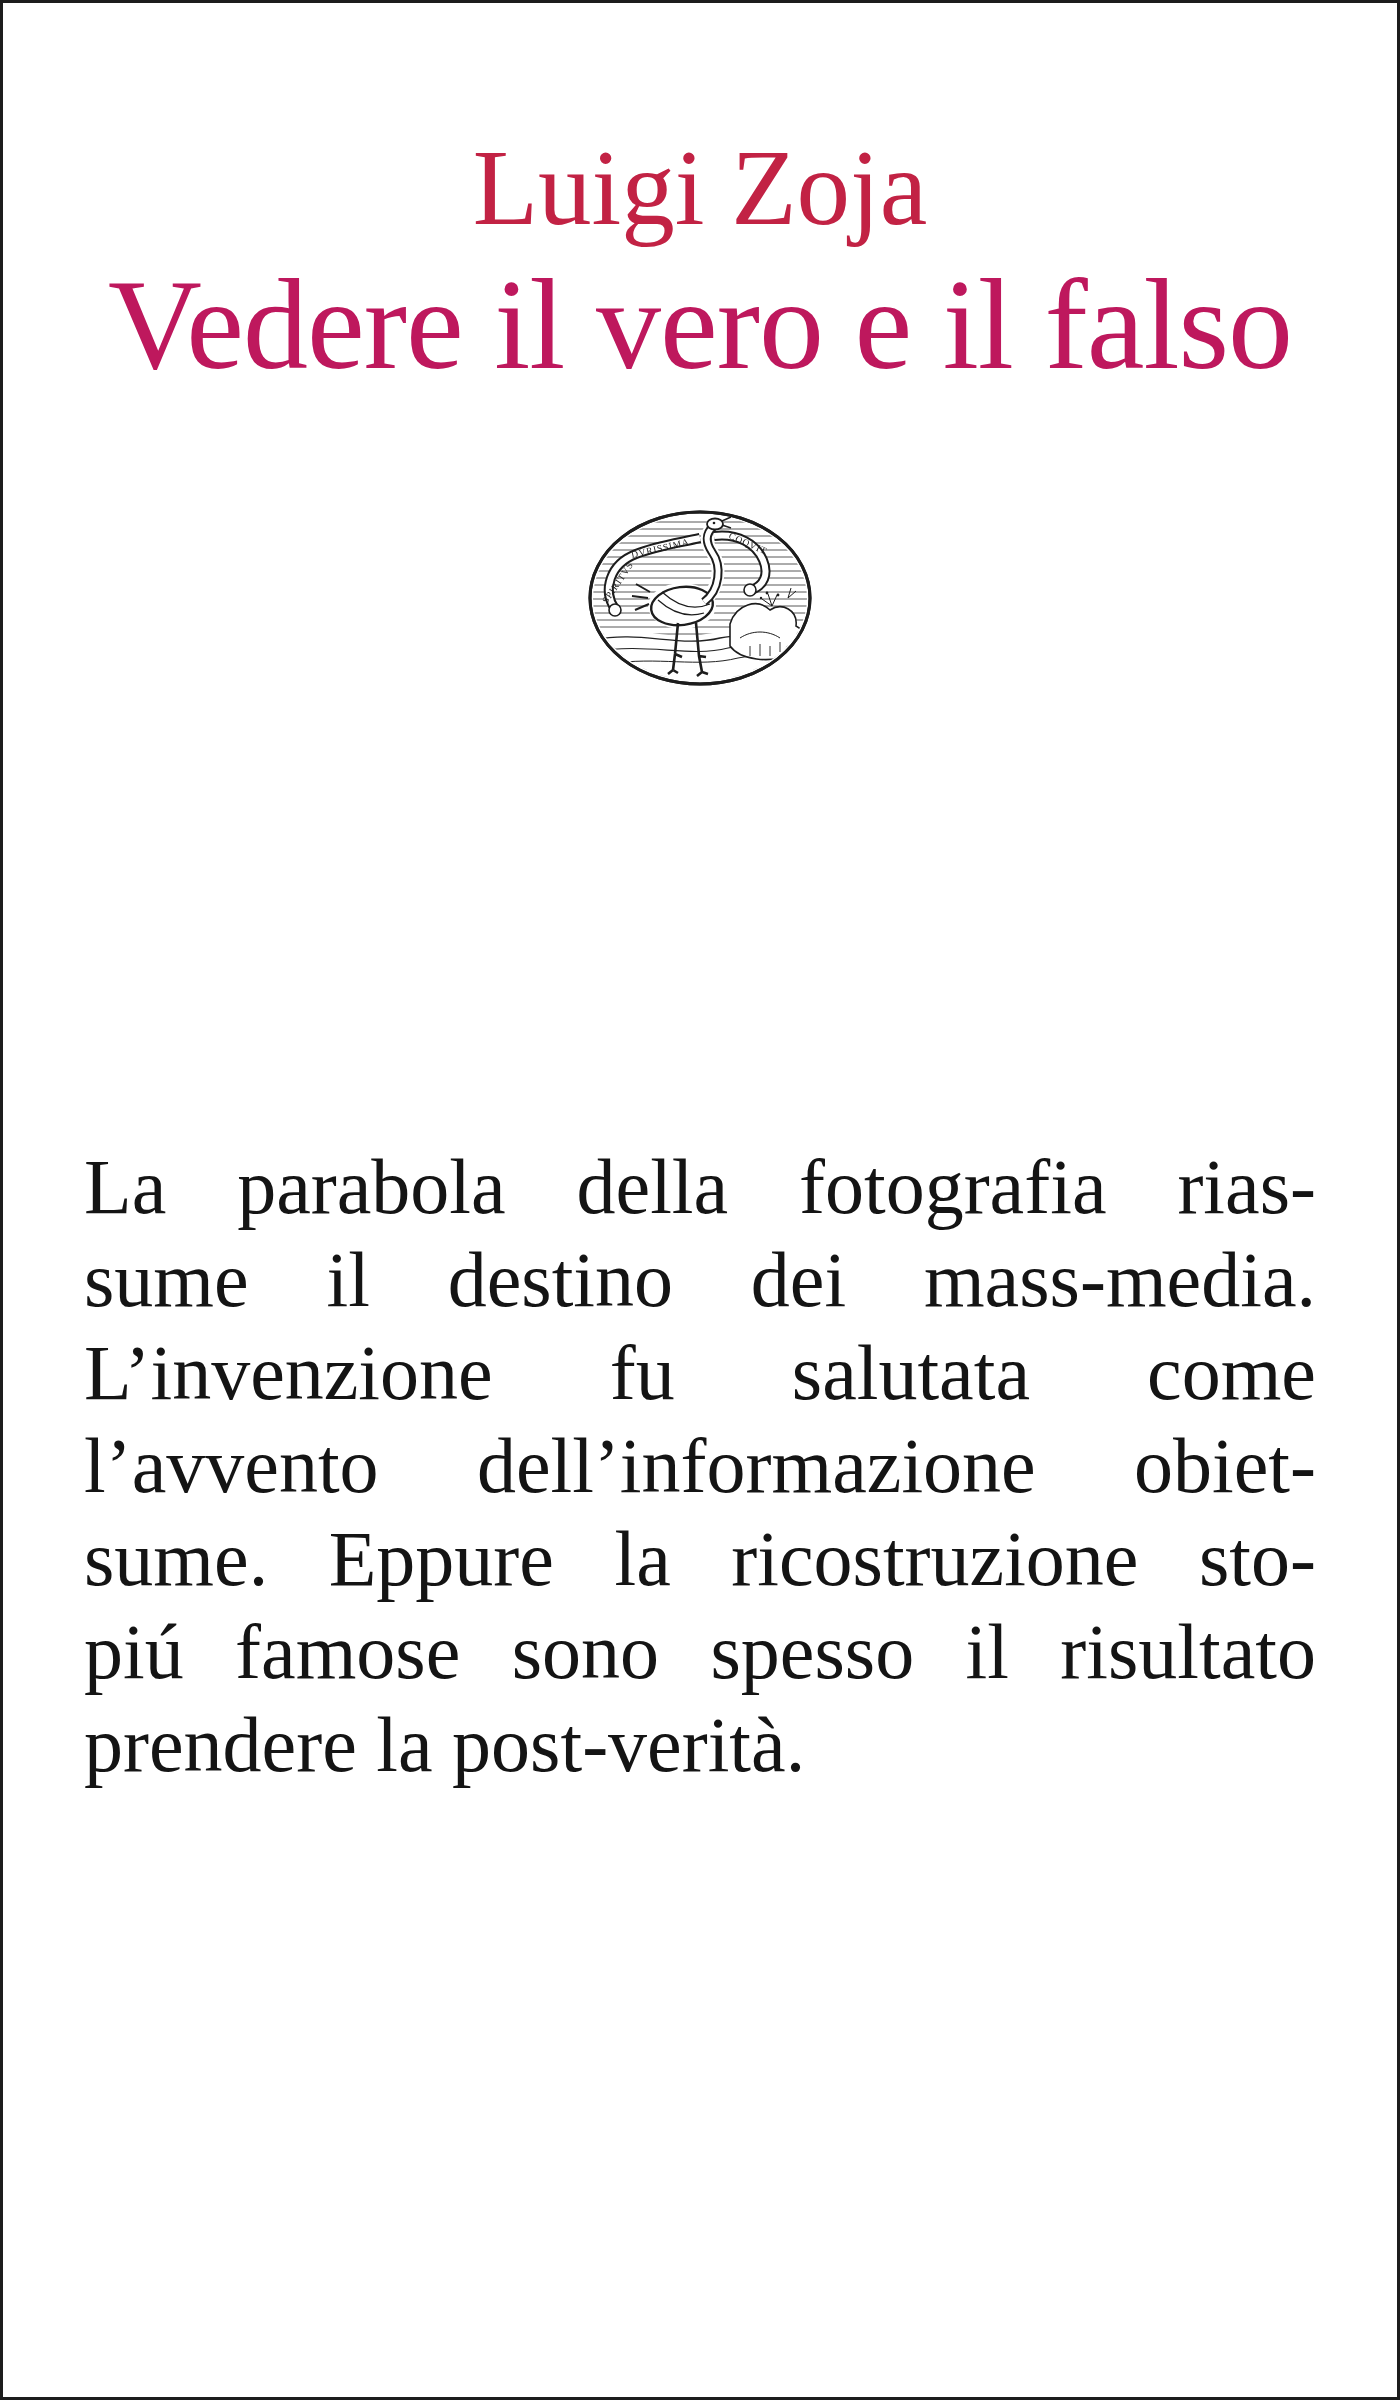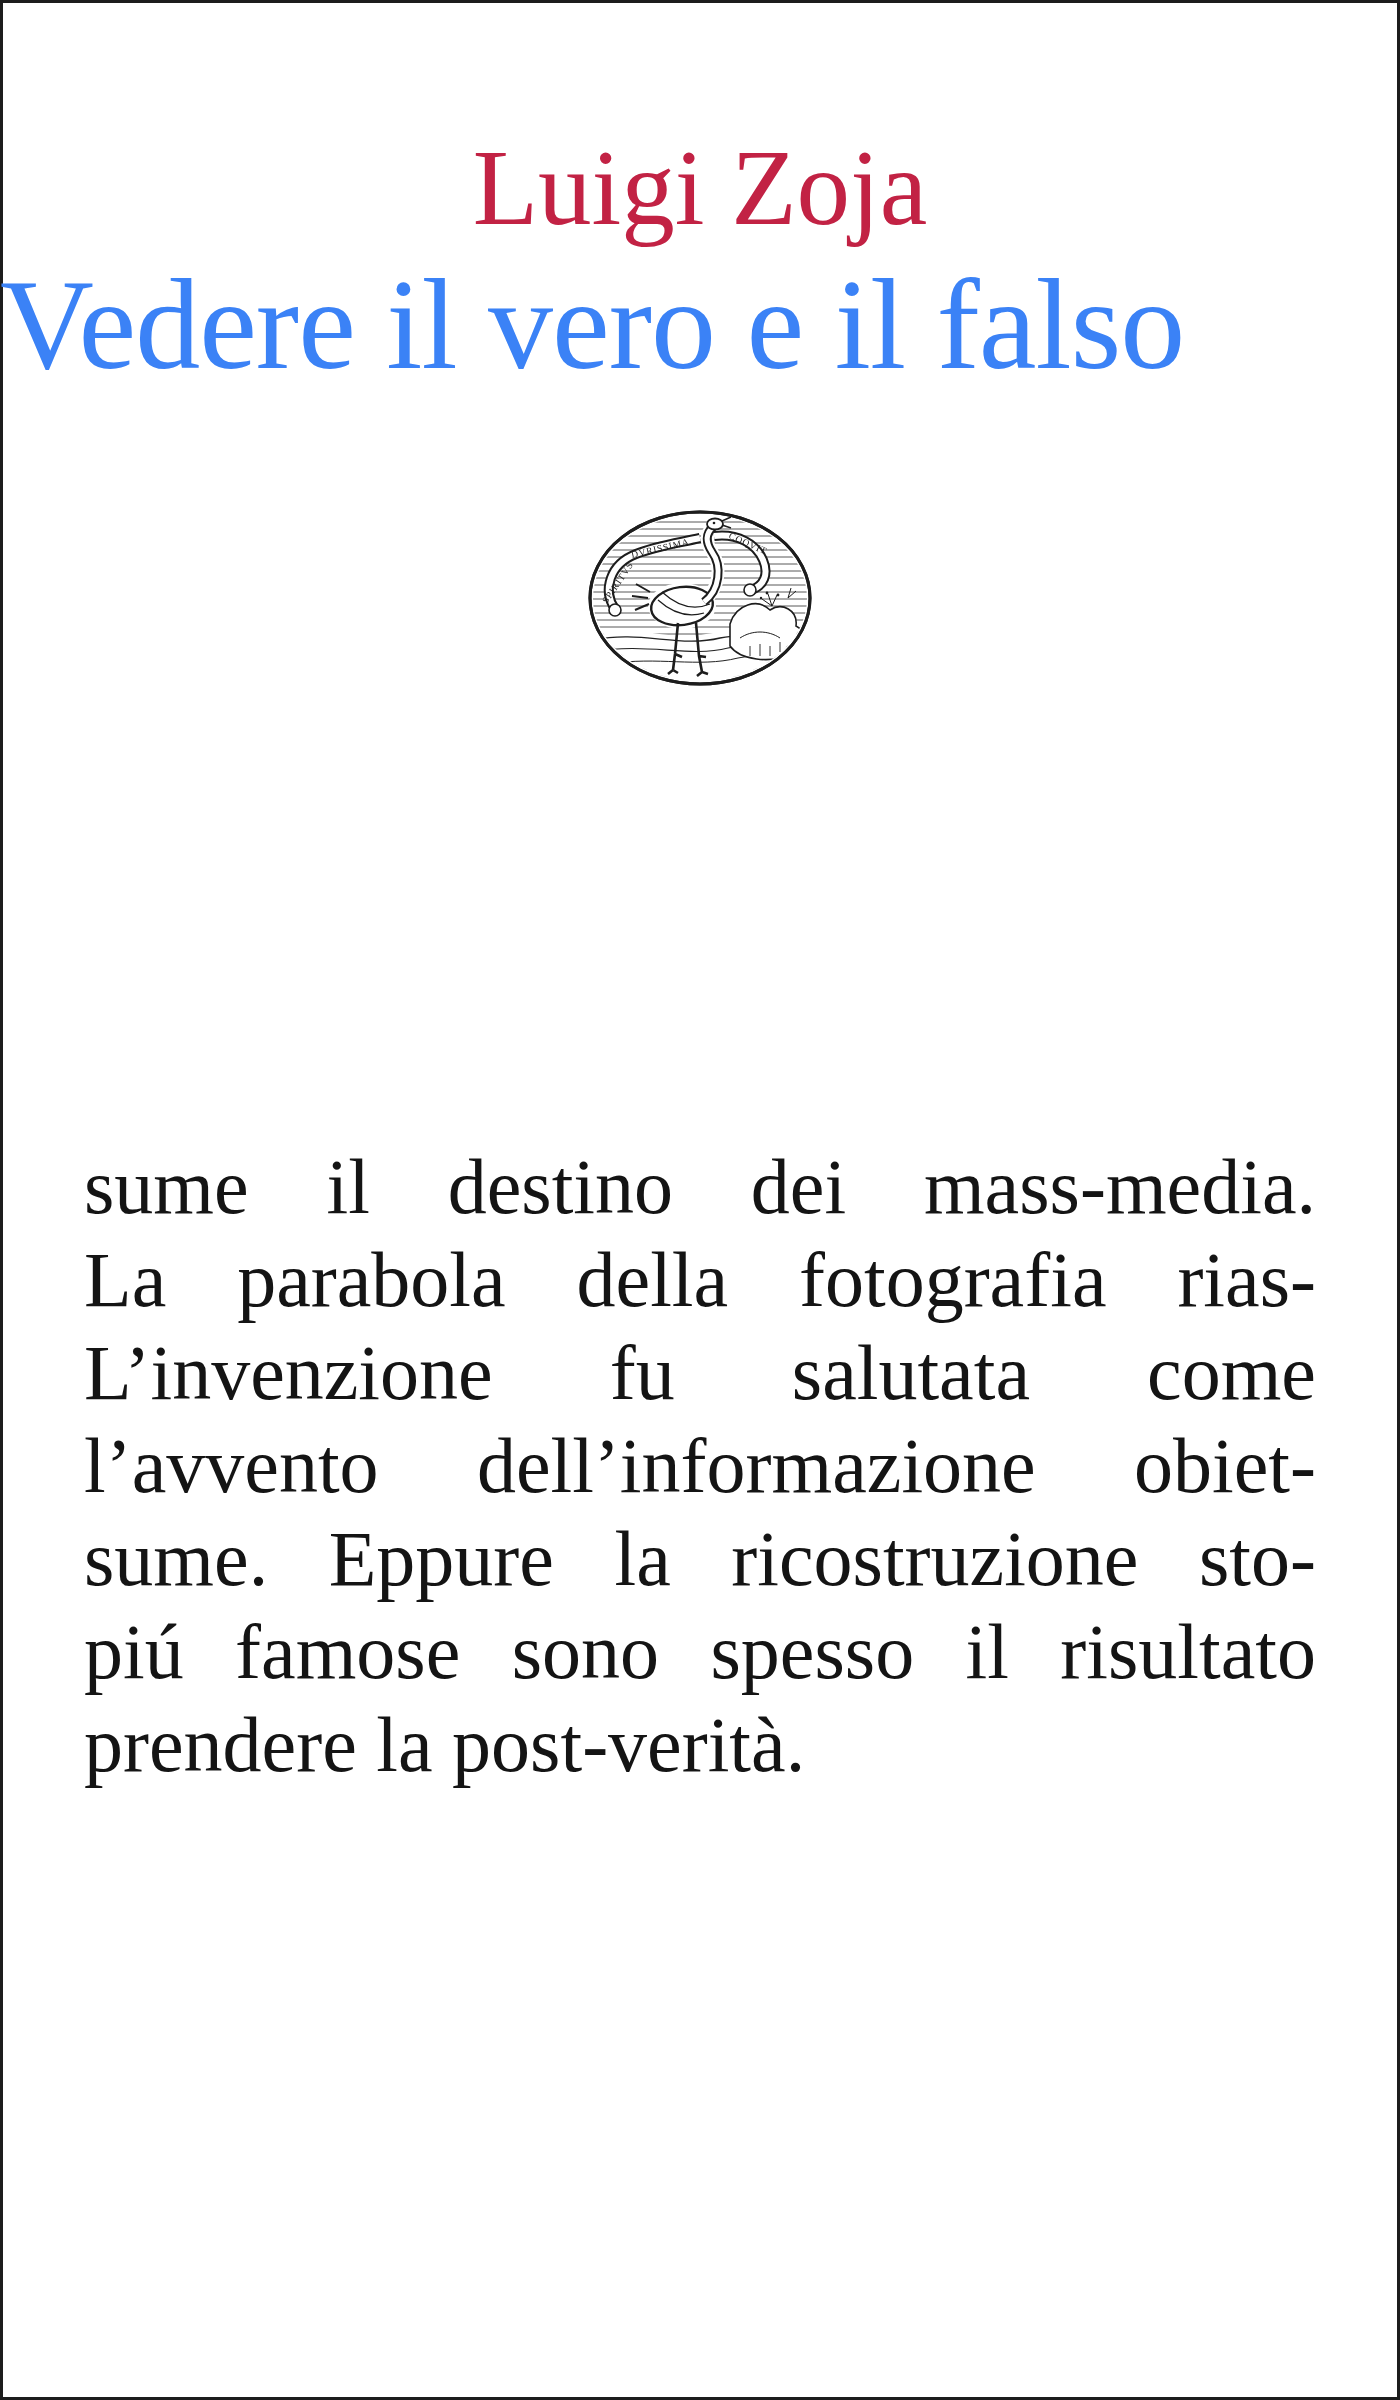--- a/index.html
+++ b/index.html
@@ -26,24 +26,24 @@
     font-size: 107px;
     line-height: 1.05;
     color: #C22244;
     white-space: nowrap;
   }
   .title {
     position: absolute;
     top: 256px;
     left: 0;
     width: 100%;
-    text-align: left;
+    text-align: center;
     font-size: 130px;
     line-height: 1.05;
-    color: #3b82f6;
+    color: #be185d;
     letter-spacing: -1px;
     white-space: nowrap;
   }
   .logo {
     position: absolute;
     left: 582px;
     top: 506px;
     width: 236px;
     height: 184px;
   }
@@ -147,21 +147,21 @@
         <path d="M140,15 l9,-4 M140,19 l9,3" stroke-width="1.5"></path>
         <circle cx="132" cy="17" r="1.3" fill="#1d1d1d" stroke="none"></circle>
         <path d="M96,117 L93,148 L91,164 M93,148 l7,3 M91,164 l-5,4 M91,164 l5,3" stroke-width="2.6"></path>
         <path d="M114,117 L117,150 L120,166 M117,150 l7,1 M120,166 l-5,4 M120,166 l6,2" stroke-width="2.6"></path>
       </g>
       <ellipse cx="118" cy="92" rx="110" ry="86" fill="none" stroke="#1d1d1d" stroke-width="3"></ellipse>
     </svg>
   </div>
 
   <div class="blurb">
+    <div class="line">La parabola della fotografia rias-</div>
     <div class="line">sume il destino dei mass-media.</div>
-    <div class="line">La parabola della fotografia rias-</div>
     <div class="line">L’invenzione fu salutata come</div>
     <div class="line">l’avvento dell’informazione obiet-</div>
     <div class="line">sume. Eppure la ricostruzione sto-</div>
     <div class="line">piú famose sono spesso il risultato</div>
     <div class="line last">prendere la post-verità.</div>
   </div>
 </div>
 
 </body></html>

